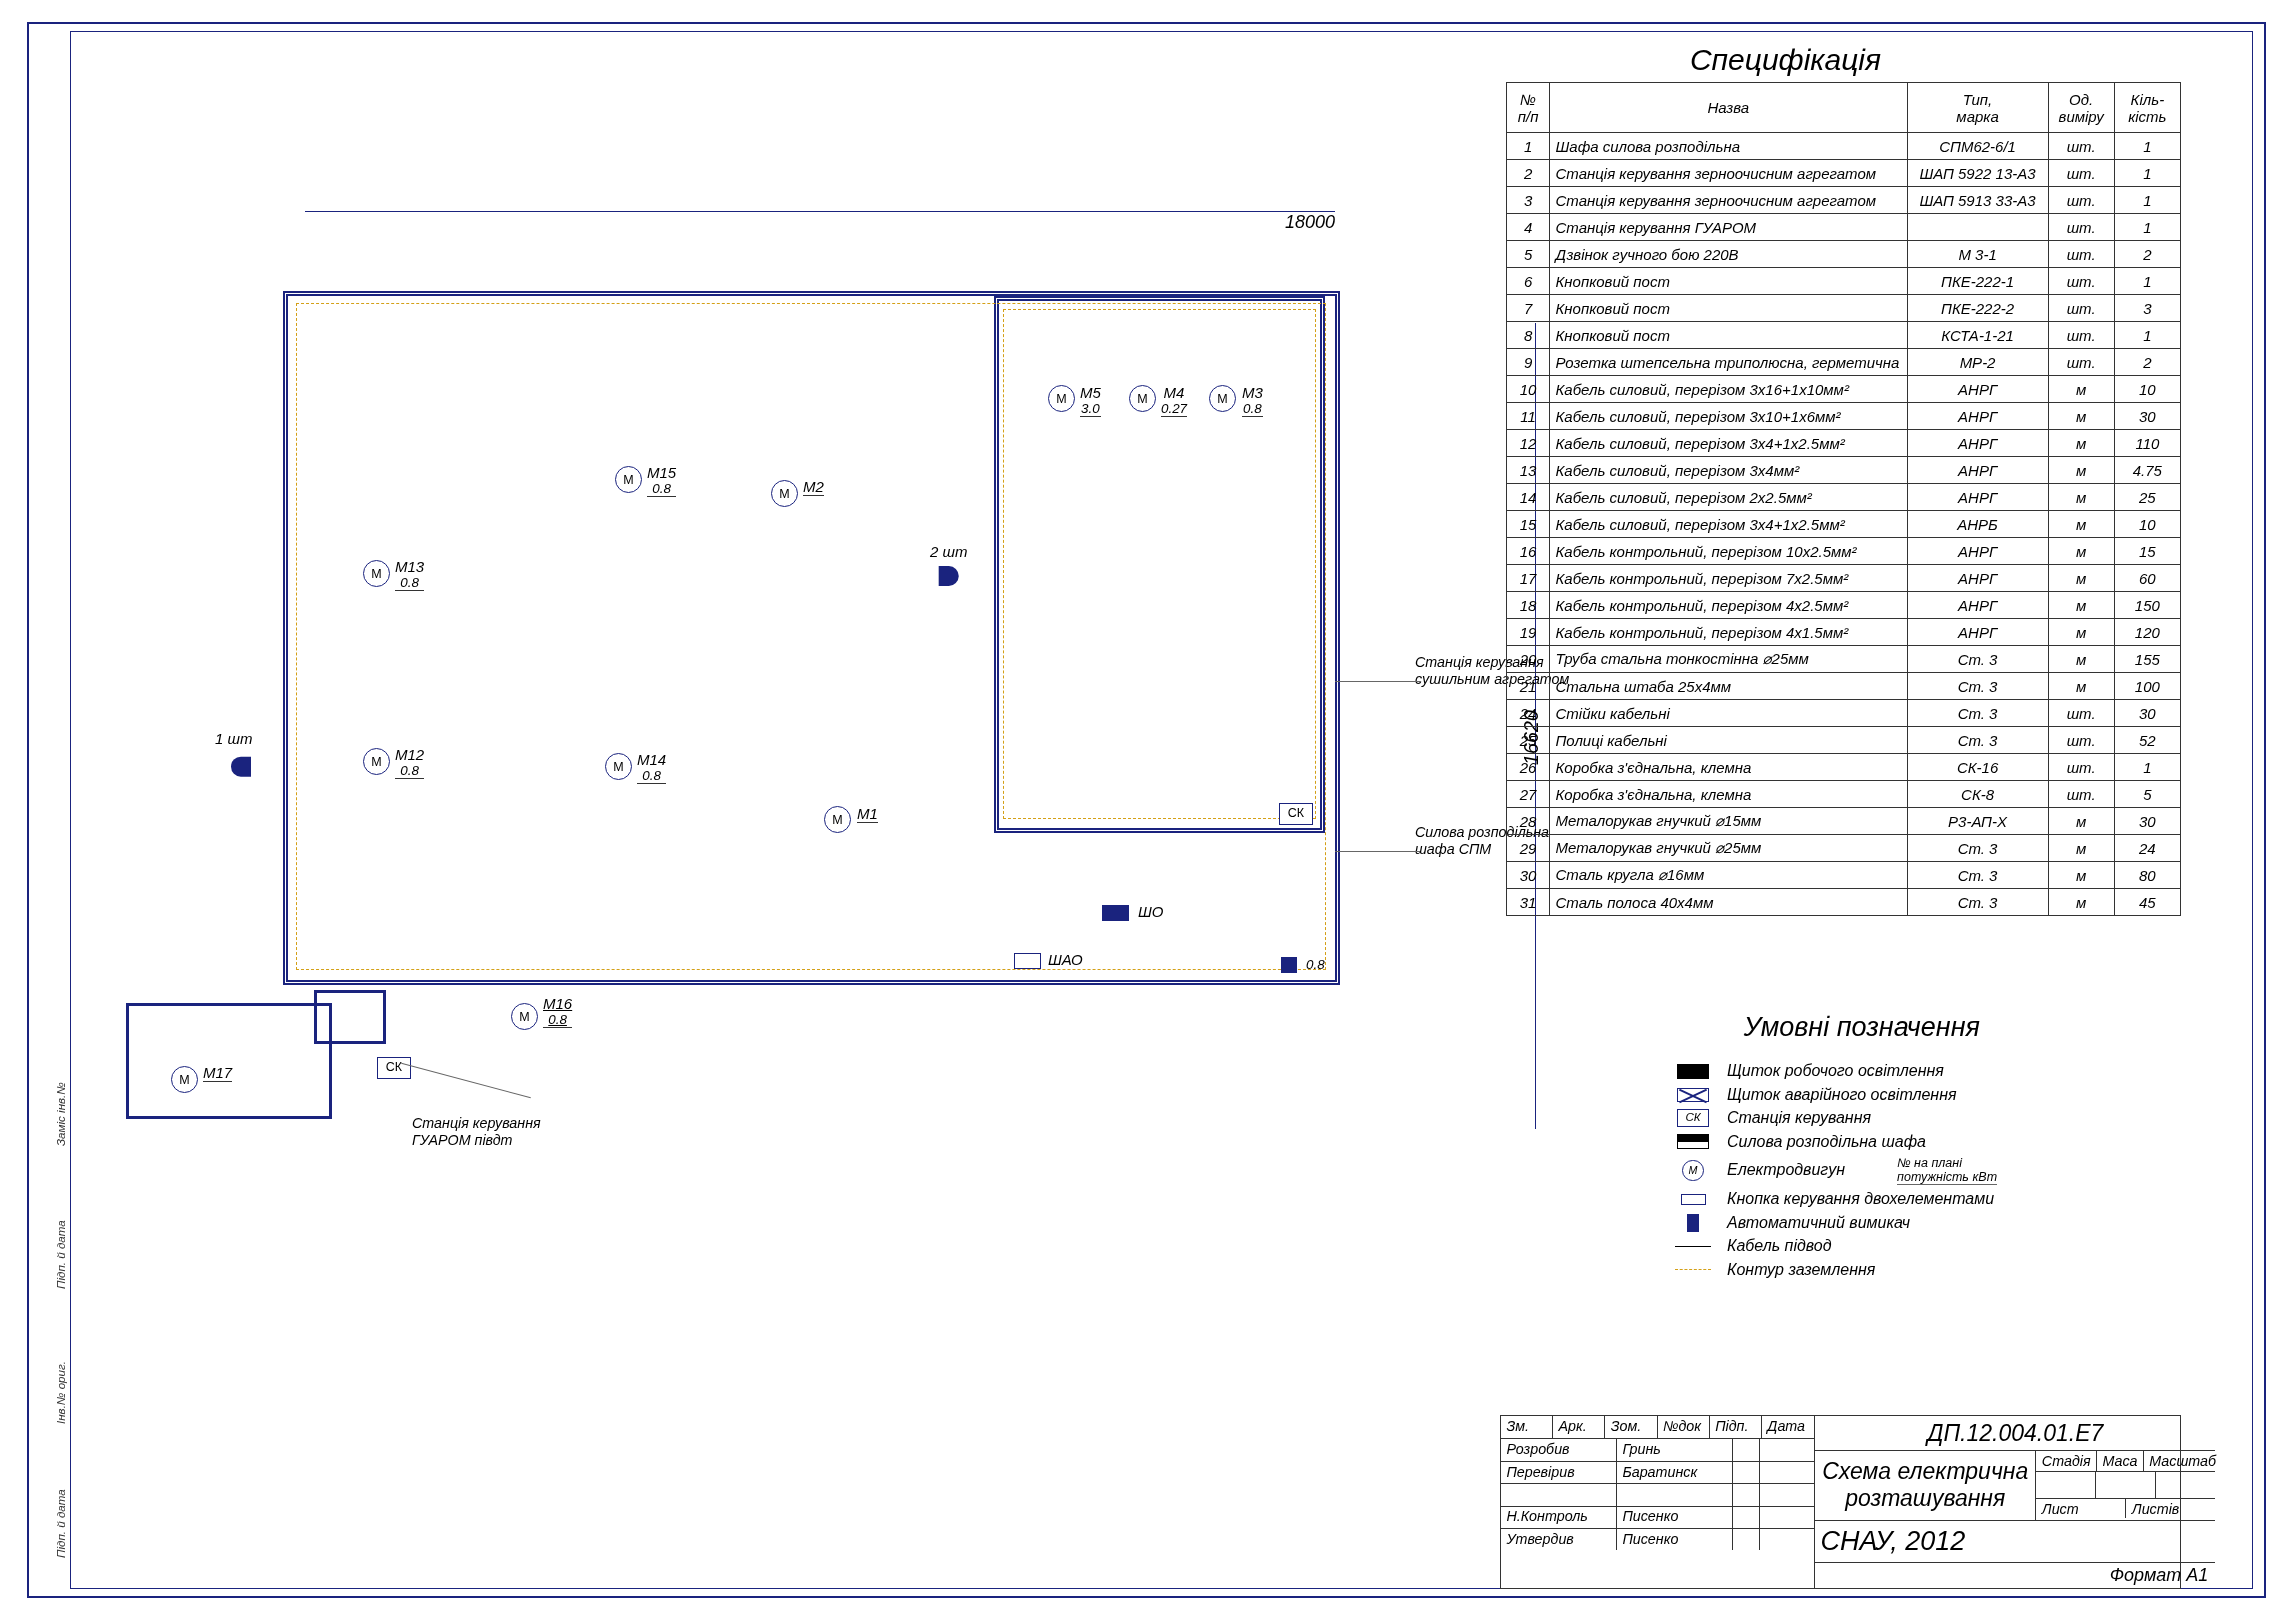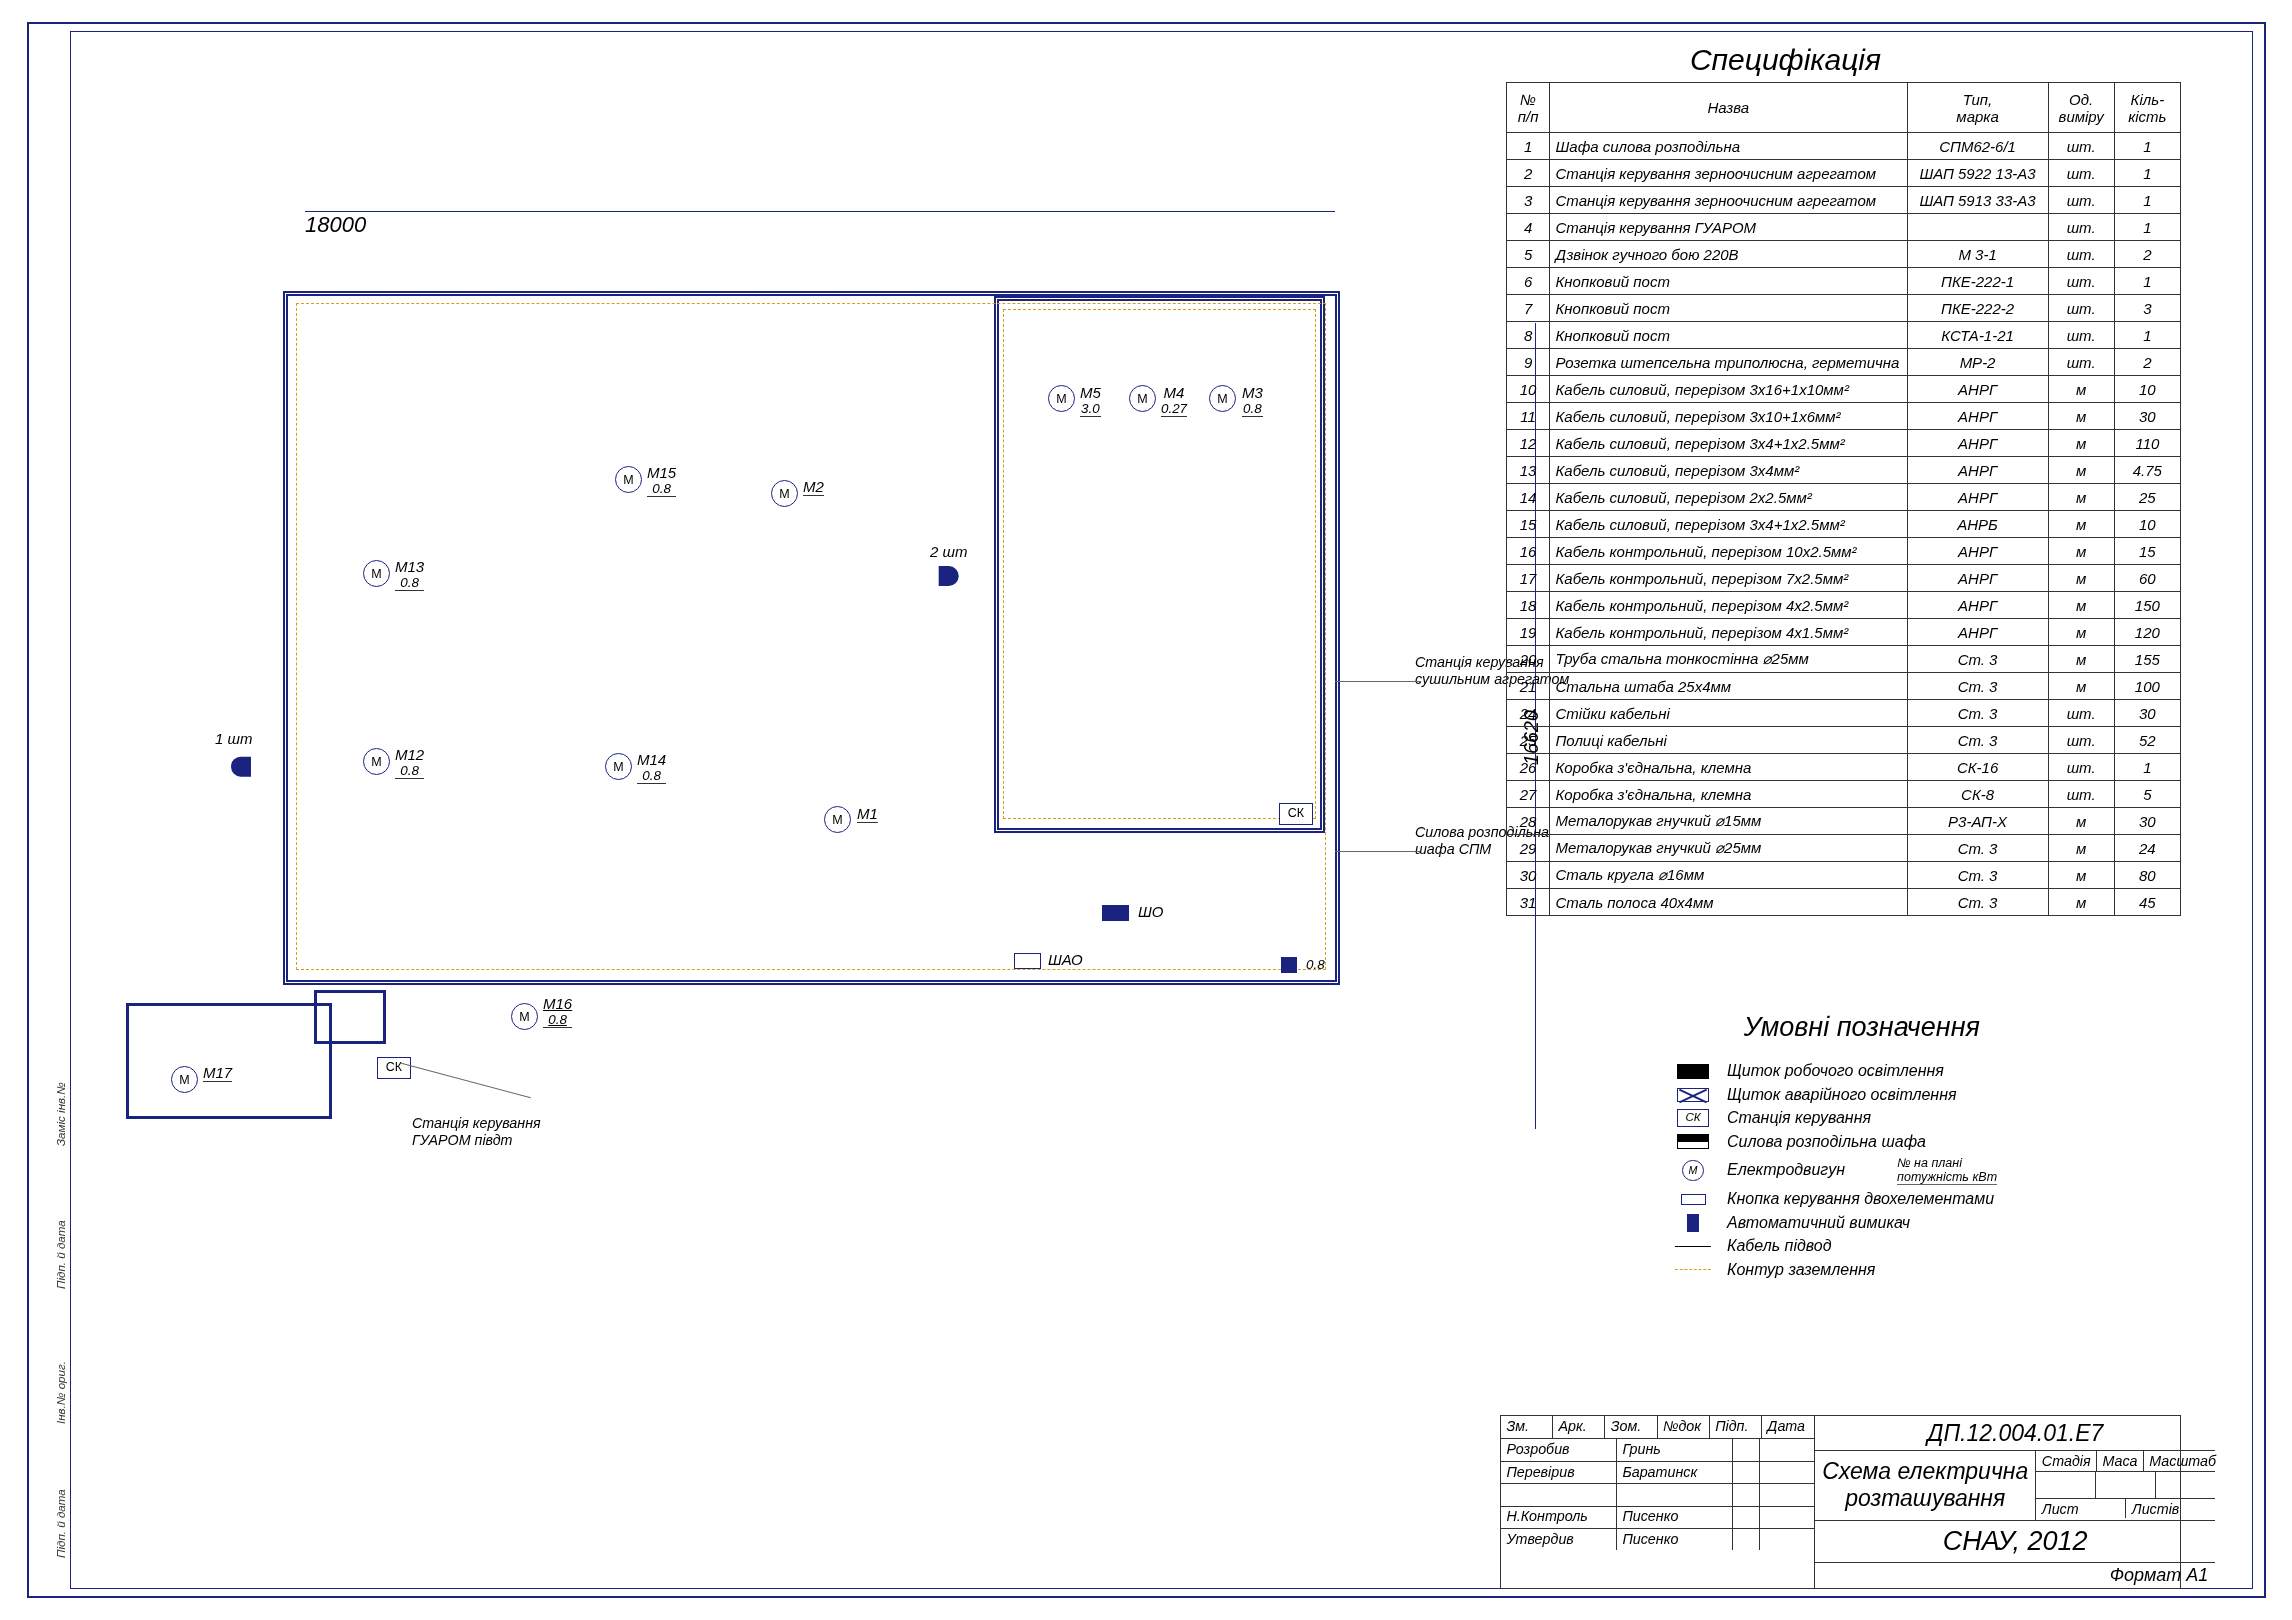--- a/index.html
+++ b/index.html
@@ -3,21 +3,21 @@
 <meta charset="utf-8">
 <style>
 *{box-sizing:border-box;margin:0;padding:0}
 body{width:2293px;height:1620px;background:#fff;font-family:Arial,sans-serif;font-style:italic;color:#000;position:relative}
 .outer-frame{position:absolute;left:27px;top:22.4px;width:2239px;height:1576px;border:2.7px solid #1a237e}
 .inner-frame{position:absolute;left:70px;top:31px;width:2183px;height:1558px;border:0.9px solid #1a237e}
 .side-tabs{position:absolute;left:29px;top:985px;width:39px;font-size:11.6px;color:#333}
 .side-tab{transform:rotate(-90deg);transform-origin:left top;white-space:nowrap;position:absolute;left:25px}
 
 .drawing-area{position:absolute;left:81px;top:251px;width:1415px;height:1146px}
-.dim-top{position:absolute;left:224px;top:-40px;width:1030px;border-top:0.9px solid #1a237e;text-align:left;font-size:22px}
+.dim-top{position:absolute;left:224px;top:-40px;width:1030px;border-top:0.9px solid #1a237e;text-align:right;font-size:18px}
 .dim-top::before,.dim-top::after{content:"";position:absolute;top:-7.2px;width:0;height:0;border-top:4.5px solid transparent;border-bottom:4.5px solid transparent}
 .dim-right{position:absolute;right:-40px;top:72px;height:806px;border-left:0.9px solid #1a237e}
 .dim-right span{position:absolute;transform:rotate(-90deg);font-size:19.7px;right:-22.4px;top:50%}
 
 .plan{position:absolute;left:0;top:27px;width:1397px;height:985px}
 .walls-outer{position:absolute;left:202px;top:12.5px;width:1057px;height:694px;border:5.4px double #1a237e}
 .room-inner{position:absolute;left:913px;top:18px;width:331px;height:537px;border:5.4px double #1a237e}
 .small-room{position:absolute;left:45px;top:725px;width:206px;height:116px;border:3.6px solid #1a237e}
 .small-room2{position:absolute;left:233px;top:712px;width:72px;height:54px;border:3.6px solid #1a237e}
 
@@ -62,21 +62,21 @@
 .title-block{position:absolute;right:112px;bottom:31px;width:681px;border:1.8px solid #333;font-size:14.3px}
 .tb-row{display:flex;border-top:0.9px solid #333}
 .tb-cell{border-right:0.9px solid #333;padding:1.8px 5.4px}
 .tb-top{display:flex}
 .tb-left{width:313px}
 .tb-left .tb-row{height:22.4px}
 .tb-sig{width:58px}
 .tb-right{flex:1;border-left:0.9px solid #333;display:flex;flex-direction:column}
 .doc-num{text-align:center;font-size:23px;padding:3.6px;border-bottom:0.9px solid #333}
 .doc-title{text-align:center;font-size:23px;flex:1;padding:7.2px;display:flex;align-items:center;justify-content:center}
-.org{font-size:27px;text-align:center;padding:5.4px;flex:1}
+.org{font-size:27px;text-align:left;padding:5.4px;flex:1}
 </style>
 </head>
 <body>
 
 <div class="outer-frame"></div>
 <div class="inner-frame"></div>
 
 <div class="side-tabs">
   <div class="side-tab" style="top:573px">Підп. й дата</div>
   <div class="side-tab" style="top:439px">Інв.№ ориг.</div>

